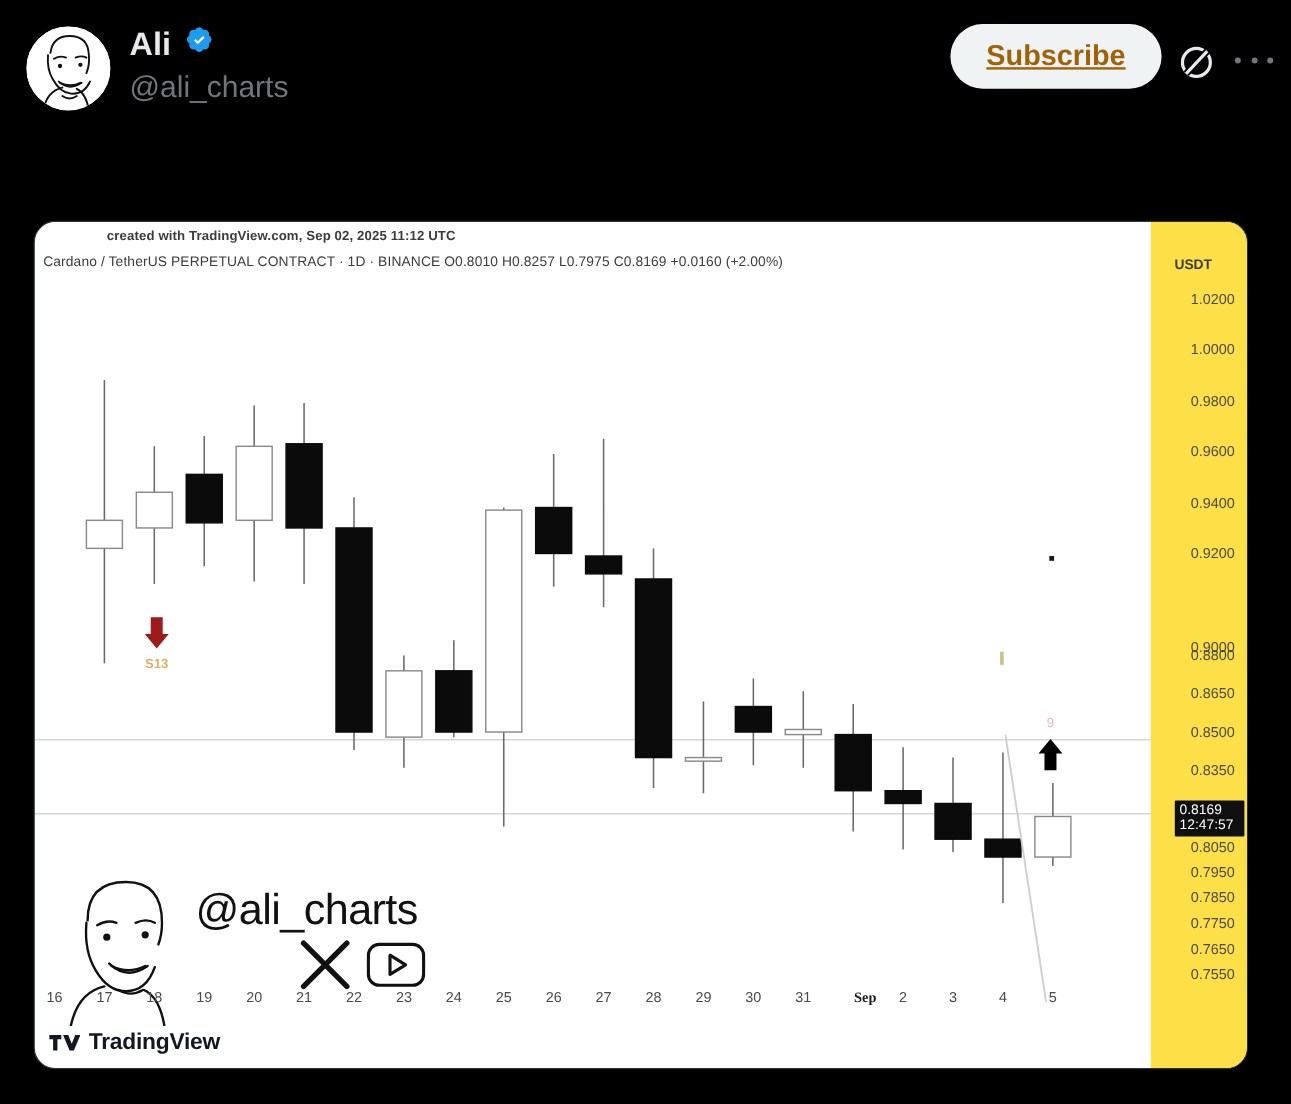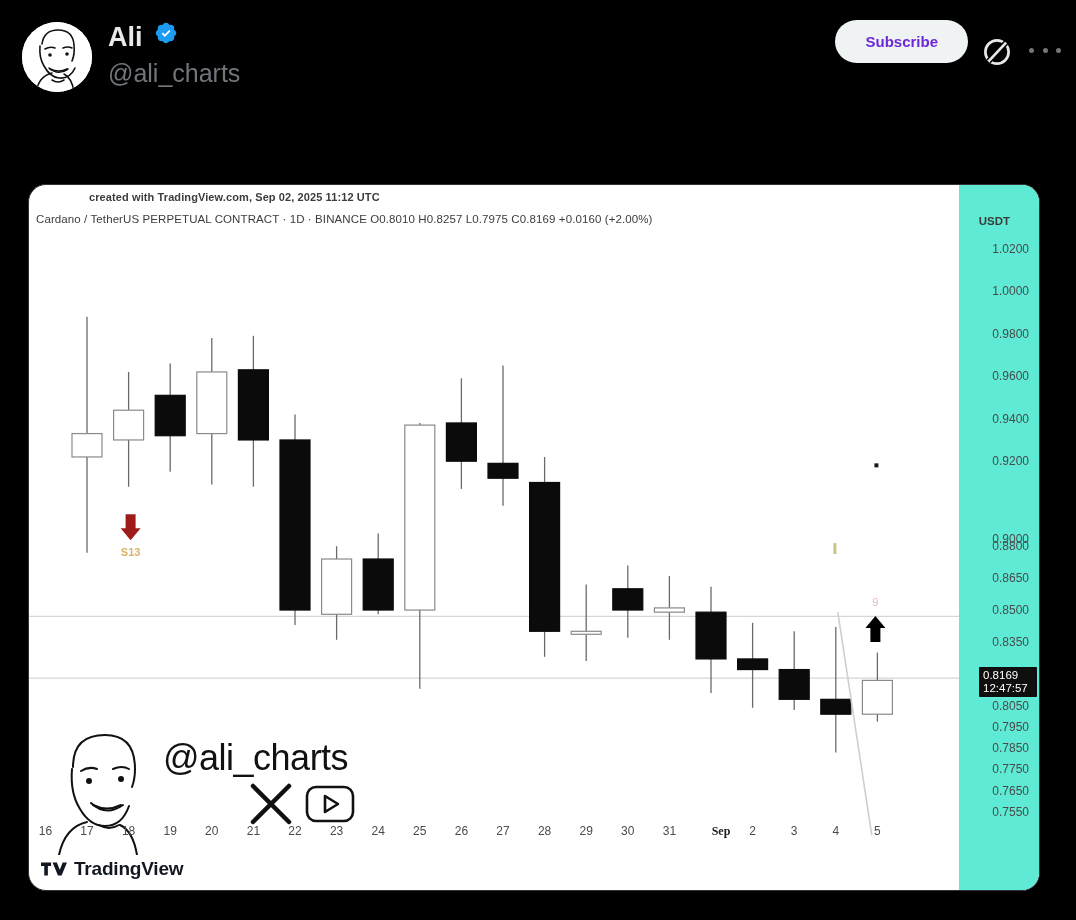--- a/index.html
+++ b/index.html
@@ -25,25 +25,26 @@
   }
   .verified {
     display: inline-block; vertical-align: middle; margin-left: 7px;
     position: relative; top: -2px;
   }
   .handle {
     font-size: 25px; color: #71767b; line-height: 34px; margin-top: 2px;
   }
   .subscribe-btn {
     position: absolute; right: 108px; top: 20px;
-    background: #eff3f4; color: #6d28d9;
-    font-size: 15px; font-weight: bold;
+    background: #eff3f4; color: #a16207;
+    font-size: 24px; font-weight: bold;
     border: none; border-radius: 999px;
     padding: 13px 30px; cursor: pointer;
     font-family: "Liberation Sans", sans-serif;
+    text-decoration: underline;
   }
   .grok-icon { position: absolute; right: 62px; top: 35px; cursor: pointer; }
   .more-icon {
     position: absolute; right: 12px; top: 36px; width: 38px; height: 28px;
     cursor: pointer; display: flex; align-items: center; justify-content: space-between;
     padding: 0 3px;
   }
   .more-icon span { width: 5px; height: 5px; border-radius: 50%; background: #71767b; display: block; }
 
   
@@ -67,21 +68,21 @@
   .tv-symbol-line {
     position: absolute; left: 7px; top: 28px;
     font-size: 11.5px; color: #3c3c3c; letter-spacing: .1px; white-space: nowrap;
   }
   .pane {
     position: absolute; left: 0; top: 44px; width: 1012px; height: 620px;
     overflow: hidden;
   }
   .price-axis {
     position: absolute; right: 0; top: 0; width: 80px; height: 707px;
-    background: #5eead4;
+    background: #fde047;
   }
   .axis-title {
     position: absolute; right: 29px; top: 30px;
     font-size: 11.5px; color: #3c3c3c; font-weight: bold;
   }
   .axis-tick {
     position: absolute; right: 10px; font-size: 12px; color: #4a4a4a;
     text-align: left; white-space: nowrap;
   }
   .price-tag {

